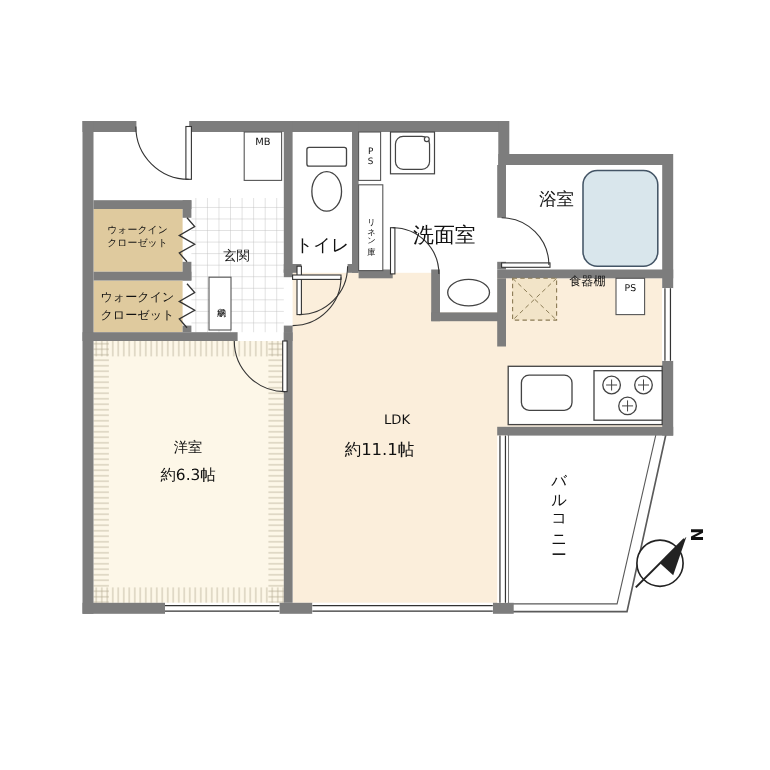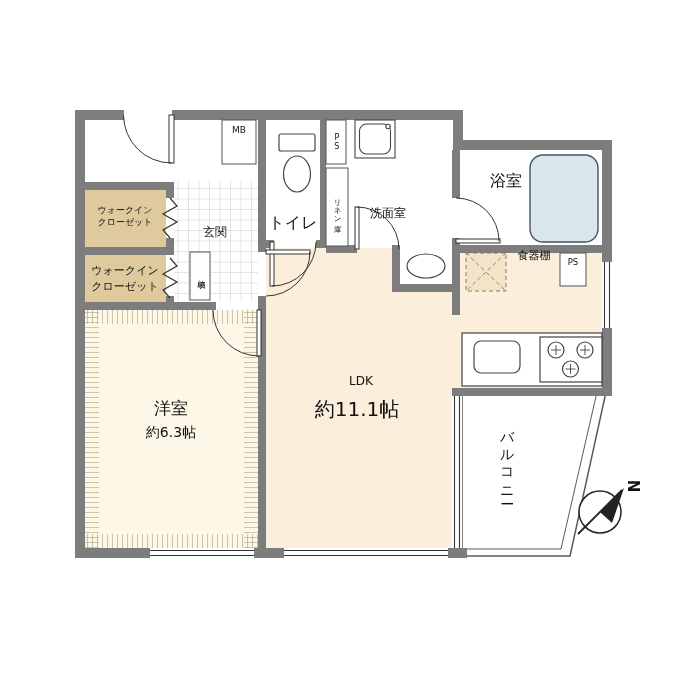--- a/index.html
+++ b/index.html
@@ -179,32 +179,32 @@
 
   <g>
     <circle cx="600" cy="512" r="21" fill="#fff" stroke="#222" stroke-width="1.5"></circle>
     <line x1="578" y1="534" x2="622" y2="490" stroke="#222" stroke-width="1.8"></line>
     <polygon points="624,488 600,512 612,523" fill="#222"></polygon>
   </g>
 </svg>
 
 <div class="lbl" style="left:215px;top:233px;font-size:12px">玄関</div>
 <div class="lbl" style="left:293px;top:223px;font-size:16px">トイレ</div>
-<div class="lbl" style="left:388px;top:214px;font-size:12px">洗面室</div>
+<div class="lbl" style="left:404px;top:214px;font-size:19px">洗面室</div>
 <div class="lbl" style="left:506px;top:181px;font-size:16px">浴室</div>
 <div class="lbl" style="left:239px;top:131px;font-size:9px">MB</div>
 <div class="lbl vtext" style="left:336px;top:142px;font-size:8px">PS</div>
 <div class="lbl vtext" style="left:337px;top:206px;font-size:7.5px">リネン庫</div>
 <div class="lbl" style="left:573px;top:263px;font-size:8.5px">PS</div>
 <div class="lbl" style="left:125px;top:211px;font-size:9px">ウォークイン</div>
 <div class="lbl" style="left:125px;top:223px;font-size:9px">クローゼット</div>
 <div class="lbl" style="left:125px;top:271px;font-size:11px">ウォークイン</div>
 <div class="lbl" style="left:125px;top:287px;font-size:11px">クローゼット</div>
 <div class="lbl vtext" style="left:200px;top:274px;font-size:8px">収納</div>
-<div class="lbl" style="left:171px;top:408px;font-size:17px">洋室</div>
+<div class="lbl" style="left:171px;top:408px;font-size:13px">洋室</div>
 <div class="lbl" style="left:171px;top:433px;font-size:14px">約6.3帖</div>
 <div class="lbl" style="left:361px;top:382px;font-size:12px">LDK</div>
-<div class="lbl" style="left:357px;top:409px;font-size:20px">約11.1帖</div>
+<div class="lbl" style="left:345px;top:409px;font-size:15px">約11.1帖</div>
 <div class="lbl" style="left:534px;top:256px;font-size:11px">食器棚</div>
 <div class="lbl vtext" style="left:507px;top:460px;font-size:14px;letter-spacing:3px">バルコニー</div>
 <div class="lbl north" style="left:633px;top:486px;font-size:15px">N</div>
 
 </div>
 
 </body></html>

